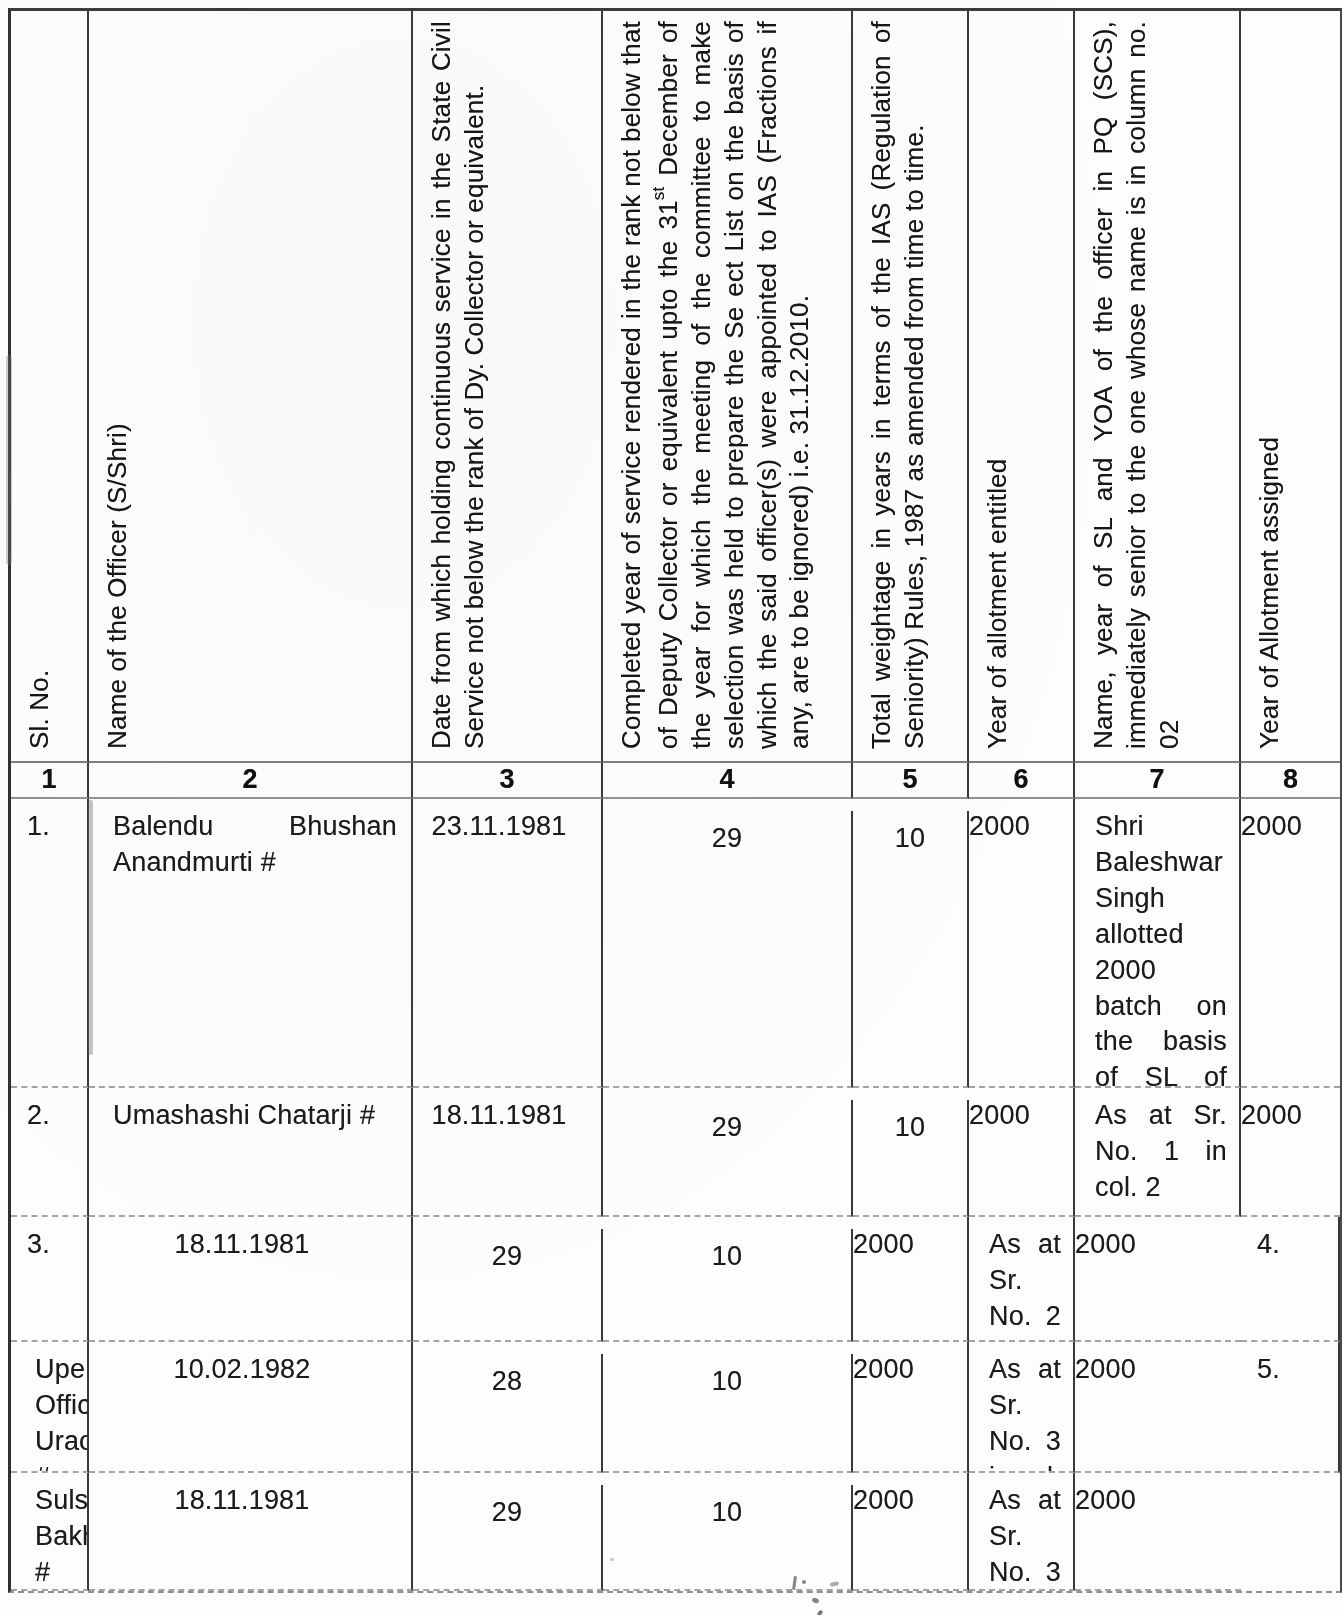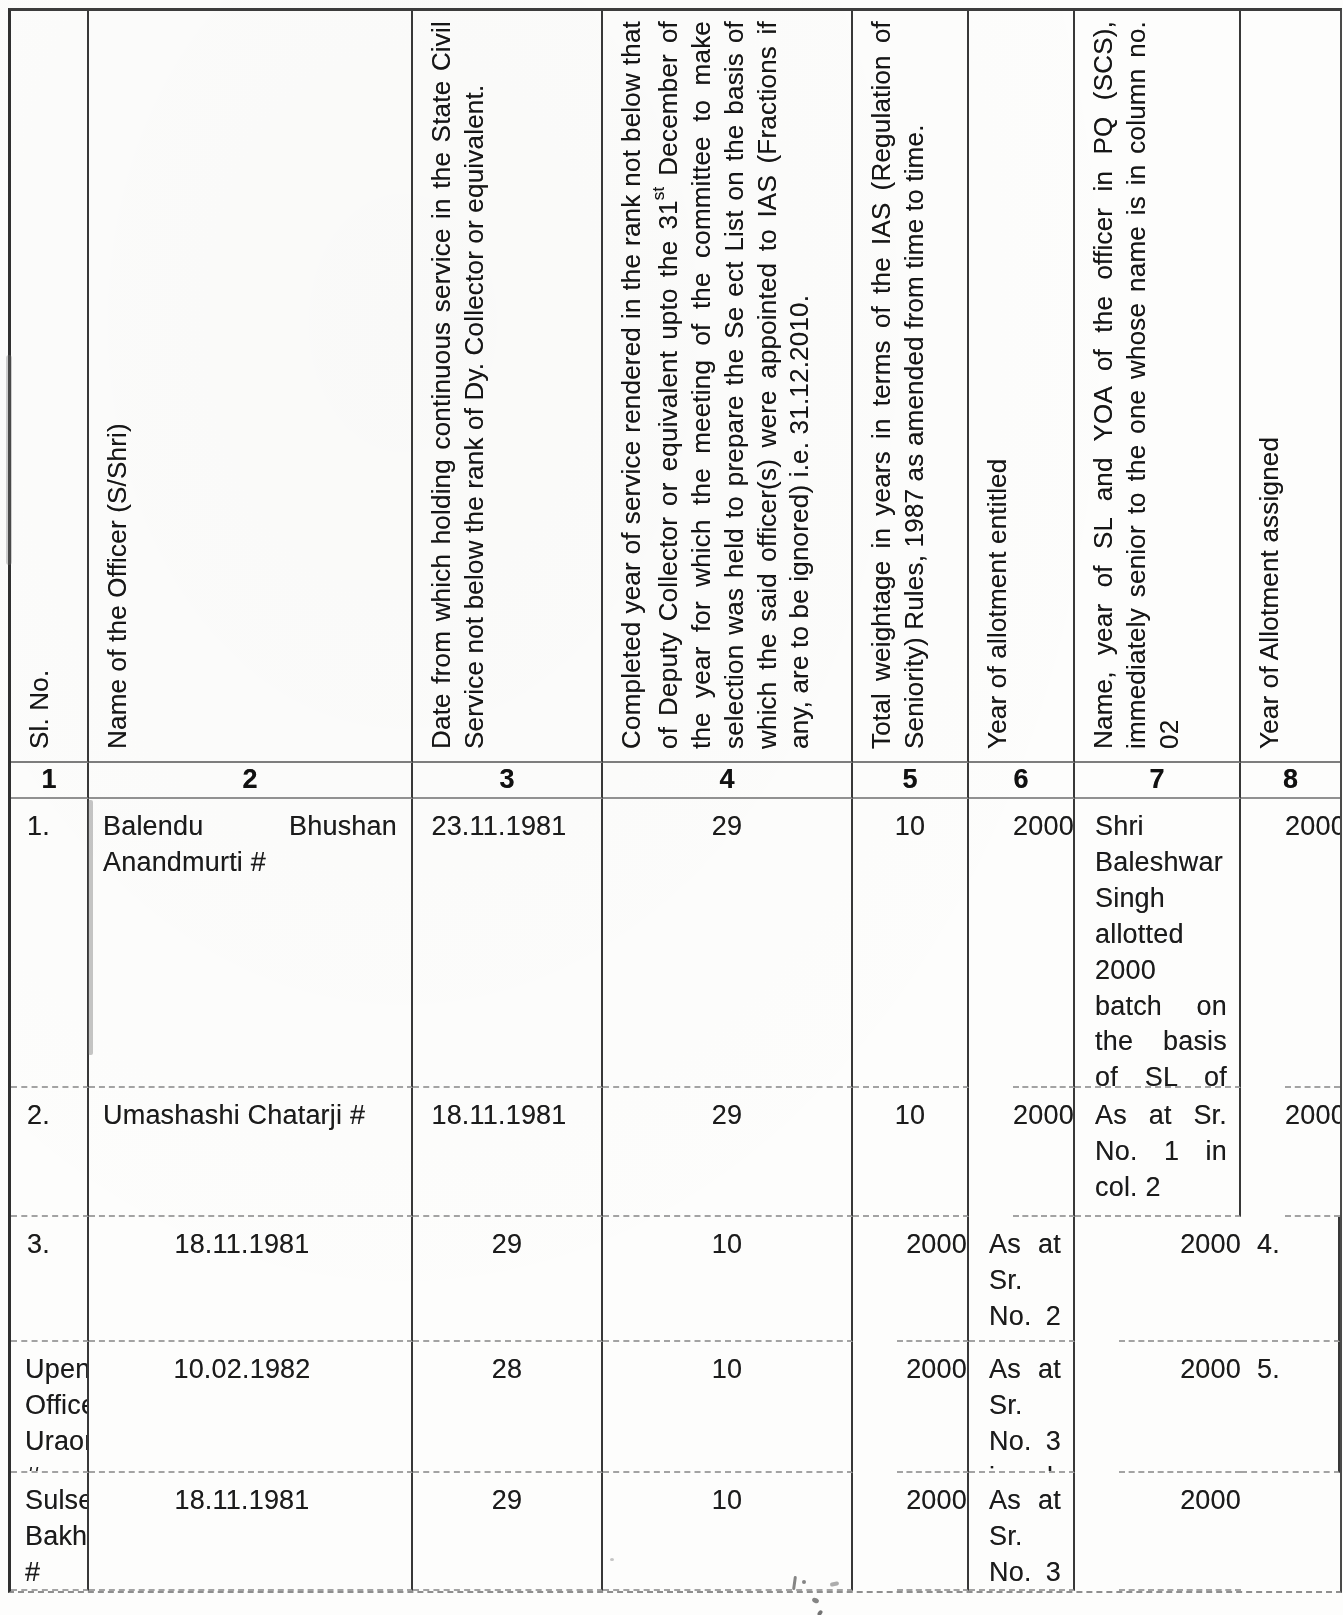--- a/index.html
+++ b/index.html
@@ -80,25 +80,25 @@
 
   
   .dcell {
     border-bottom: 2px dashed #a3a3a3;
     font-size: 27px;
     line-height: 1.33;
     letter-spacing: 0.2px;
     text-shadow: 0 0 0.5px rgba(25,25,25,0.5);
   }
   .col-sl    { padding: 10px 0 0 16px; }
-  .col-name  { padding: 10px 14px 0 14px; text-align: justify; }
+  .col-name  { padding: 10px 14px 0 24px; text-align: justify; }
   .col-date  { padding: 10px 16px 0 0; text-align: center; }
-  .col-num   { padding: 10px 0 0 0; text-align: center; }
+  .col-num   { padding: 10px 0 0 0; text-align: center; margin-top: 12px; }
   .col-note  { padding: 10px 12px 0 20px; text-align: justify; }
-  .col-year  { padding: 10px 0 0 0; text-align: right; margin-left: 44px; }
+  .col-year  { padding: 10px 0 0 0; text-align: left; }
 
   
   .artifact { position: absolute; pointer-events: none; }
   .edge-shadow-1 { left: 6px; top: 355px; width: 6px; height: 210px; background: rgba(120,120,120,0.35); border-radius: 3px; }
   .edge-shadow-2 { left: 88px; top: 800px; width: 5px; height: 255px; background: rgba(105,105,105,0.38); border-radius: 2px; }
   .speck { background: #5c5c5c; border-radius: 50%; opacity: 0.75; }
   .speck-1 { left: 793px; top: 1576px; width: 3px; height: 14px; border-radius: 2px; transform: rotate(8deg); }
   .speck-2 { left: 802px; top: 1580px; width: 4px; height: 4px; }
   .speck-3 { left: 830px; top: 1582px; width: 9px; height: 4px; border-radius: 2px; transform: rotate(-12deg); opacity: 0.5; }
   .speck-4 { left: 812px; top: 1598px; width: 7px; height: 5px; transform: rotate(24deg); }

